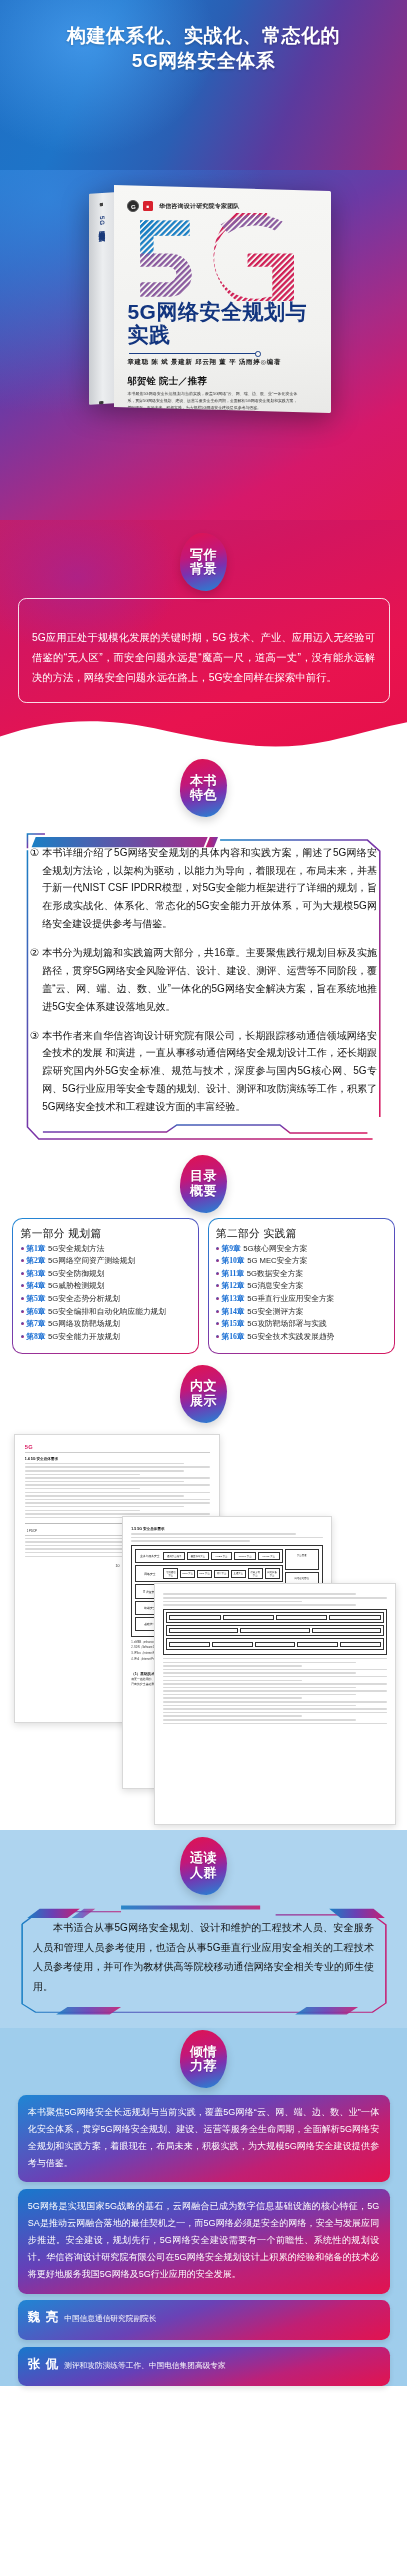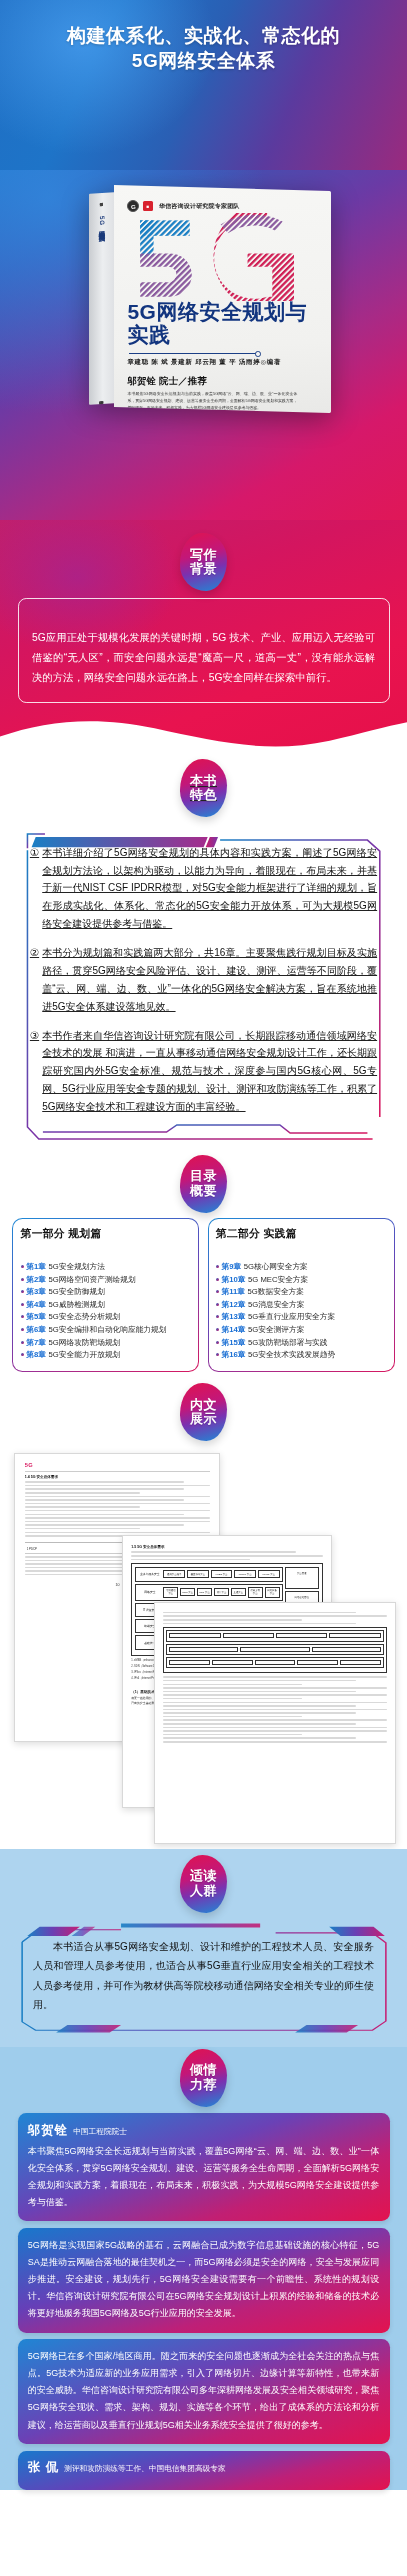--- a/index.html
+++ b/index.html
@@ -157,42 +157,42 @@
     border:1px solid rgba(255,255,255,.85);
     border-radius:8.2px;
     padding:13.4px 13.4px 13.4px;
   }
   .bg-card p{
     color:#fff; font-size:10.3px; line-height:1.95; text-align:justify; letter-spacing:0.1px;margin-top:16px;
   }
   .wave{ display:block; width:407px; height:36px; margin-top:13.4px; }
 
   
-  .feat-sec{ position:relative; width:407px; background:#fff; padding:7.2px 0 4.1px;text-decoration:underline; }
+  .feat-sec{ position:relative; width:407px; background:#fff; padding:7.2px 0 4.1px; }
   .tech-frame{ position:relative; margin:8.2px 12.4px 0; padding:18.5px 17.5px 20.6px; }
   .tech-frame svg.fr{ position:absolute; inset:0; width:100%; height:100%; }
   .feat-item{ position:relative; z-index:2; display:flex; gap:3.1px; margin-bottom:11.3px; }
   .feat-num{ font-size:10.3px; color:#111; line-height:1.78; flex:none; }
   .feat-txt{ font-size:10px; line-height:1.78; color:#111; text-align:justify; }
 
   
   .toc-sec{ width:407px; background:#fff; padding:3.1px 0 9.3px; }
   .toc-cols{ display:flex; gap:8.2px; padding:0 12.4px; margin-top:5.2px; }
   .toc-box{
     flex:1; border:1.1px solid transparent; border-radius:10.3px;
     background:
       linear-gradient(#fff,#fff) padding-box,
       linear-gradient(160deg,#1e8ad6 0%,#5b49bc 45%,#9c2f95 72%,#d8175e 100%) border-box;
     padding:8.2px 6.2px 8.2px 7.2px; min-height:93px;
   }
-  .toc-h{ font-size:10.8px; font-weight:bold; color:#111; margin-bottom:21px; letter-spacing:0.3px; }
+  .toc-h{ font-size:10.8px; font-weight:normal; color:#111; margin-bottom:2px; letter-spacing:0.3px; }
   .toc-li{ display:flex; align-items:baseline; gap:2.6px; margin:2.6px 0; font-size:7.7px; }
   .toc-dot{ width:3.1px;height:3.1px;border-radius:50%;
     background:linear-gradient(135deg,#3060c0,#c4186b); flex:none; transform:translateY(-1px); }
-  .toc-ch{ color:#1a6fd4; font-weight:bold; white-space:nowrap; }
+  .toc-ch{ color:#1a6fd4; font-weight:bold; white-space:nowrap;font-family:Liberation Serif, serif; }
   .toc-name{ color:#2a2a2a; }
 
   
   .pages-sec{ width:407px; background:#fff; padding:2.1px 0 5.2px; position:relative; }
   .pages-stage{ position:relative; height:397px; margin:5.2px 0 0; }
   .pg{
     position:absolute; background:#fff; border:0.5px solid #d8d8d8;
     box-shadow:0 2.1px 7.2px rgba(0,0,0,.14); overflow:hidden;
   }
   .pg-a{ left:14.4px; top:6.2px; width:206px; height:289px; padding:8.2px 9.3px; }
@@ -677,33 +677,32 @@
   <div class="end-sec">
     <div class="sec-badge">
       <span class="blob"></span>
       <span class="lbl">
         <span>倾情</span><br>
         <span>力荐</span>
       </span>
     </div>
 
     <div class="end-card v1">
-      <div class="end-head">
-        <span class="end-name">邬贺铨</span>
-        <span class="end-role">中国工程院院士</span>
-      </div>
       <div class="end-body">本书聚焦5G网络安全长远规划与当前实践，覆盖5G网络“云、网、端、边、数、业”一体化安全体系，贯穿5G网络安全规划、建设、运营等服务全生命周期，全面解析5G网络安全规划和实践方案，着眼现在，布局未来，积极实践，为大规模5G网络安全建设提供参考与借鉴。</div>
     </div>
 
     <div class="end-card v2">
       <div class="end-body">5G网络是实现国家5G战略的基石，云网融合已成为数字信息基础设施的核心特征，5G SA是推动云网融合落地的最佳契机之一，而5G网络必须是安全的网络，安全与发展应同步推进。安全建设，规划先行，5G网络安全建设需要有一个前瞻性、系统性的规划设计。华信咨询设计研究院有限公司在5G网络安全规划设计上积累的经验和储备的技术必将更好地服务我国5G网络及5G行业应用的安全发展。</div>
     </div>
 
     <div class="end-card v1">
-      <div class="end-body">5G网络已在多个国家/地区商用。随之而来的安全问题也逐渐成为全社会关注的热点与焦点。5G技术为适应新的业务应用需求，引入了网络切片、边缘计算等新特性，也带来新的安全威胁。华信咨询设计研究院有限公司多年深耕网络发展及安全相关领域研究，聚焦5G网络安全现状、需求、架构、规划、实施等各个环节，给出了成体系的方法论和分析建议，给运营商以及垂直行业规划5G相关业务系统安全提供了很好的参考。</div>
+      <div class="end-head">
+        <span class="end-name">魏 亮</span>
+        <span class="end-role">中国信息通信研究院副院长</span>
+      </div>
     </div>
 
     <div class="end-card v2">
       <div class="end-head">
         <span class="end-name">张 侃</span>
         <span class="end-role">测评和攻防演练等工作、中国电信集团高级专家</span>
       </div>
     </div>
 
   </div>

